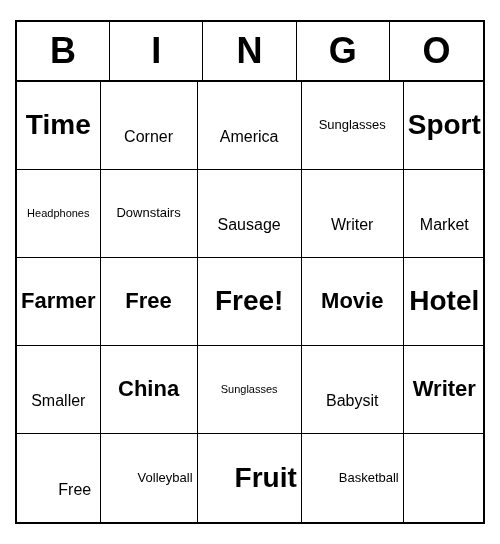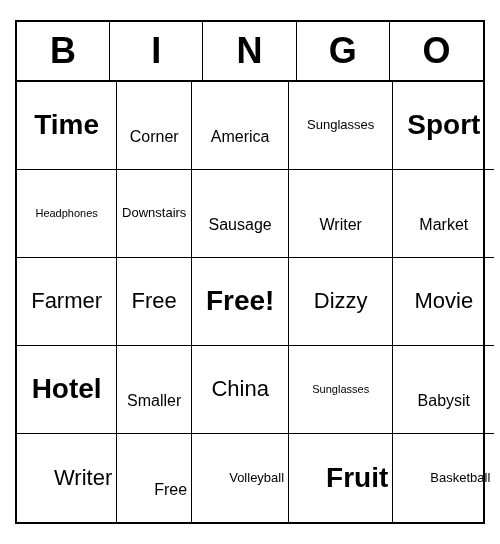--- a/index.html
+++ b/index.html
@@ -72,21 +72,21 @@
       line-height: 1.1;
     }
 
     .size-xl {
       font-size: 28px;
       font-weight: bold;
     }
 
     .size-lg {
       font-size: 22px;
-      font-weight: normal;
+      font-weight: bold;
     }
 
     .size-md {
       font-size: 16px;
       margin-top: 23px;
     }
 
     .size-sm {
       font-size: 13px;
     }
@@ -140,23 +140,20 @@
       <div class="bingo-cell">
         <span class="cell-text size-lg">Farmer</span>
       </div>
       <div class="bingo-cell">
         <span class="cell-text size-lg">Free</span>
       </div>
       <div class="bingo-cell">
         <span class="cell-text size-xl">Free!</span>
       </div>
       <div class="bingo-cell">
-        <span class="cell-text size-lg">Dizzy</span>
-      </div>
-      <div class="bingo-cell">
         <span class="cell-text size-lg">Movie</span>
       </div>
       <div class="bingo-cell">
         <span class="cell-text size-xl">Hotel</span>
       </div>
       <div class="bingo-cell">
         <span class="cell-text size-md">Smaller</span>
       </div>
       <div class="bingo-cell">
         <span class="cell-text size-lg">China</span>

